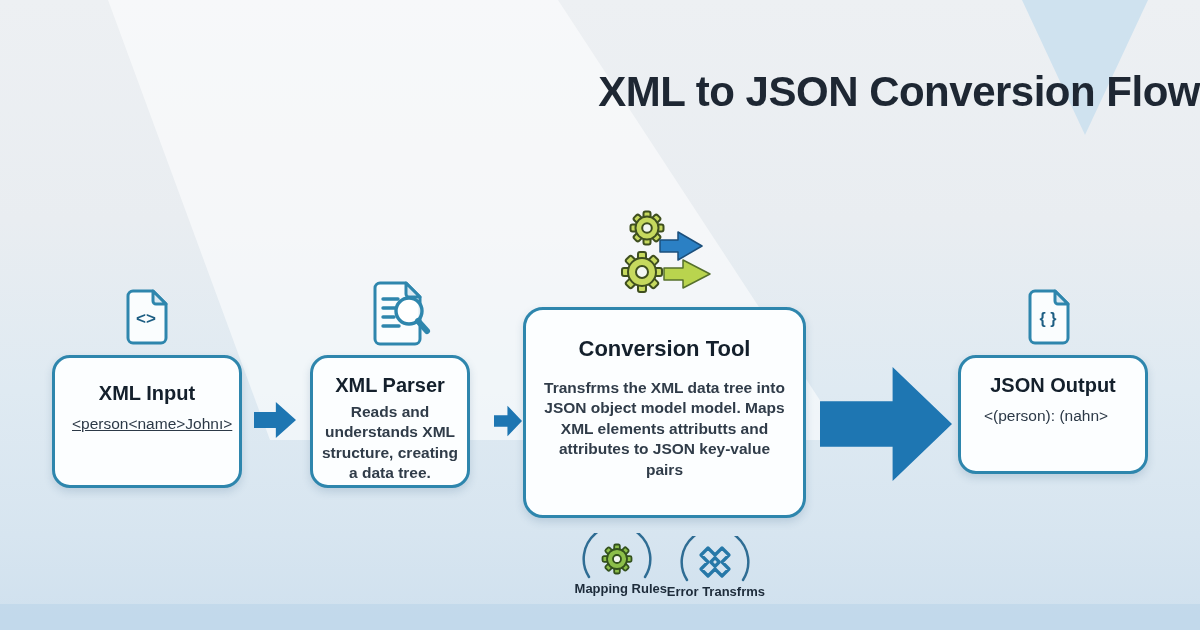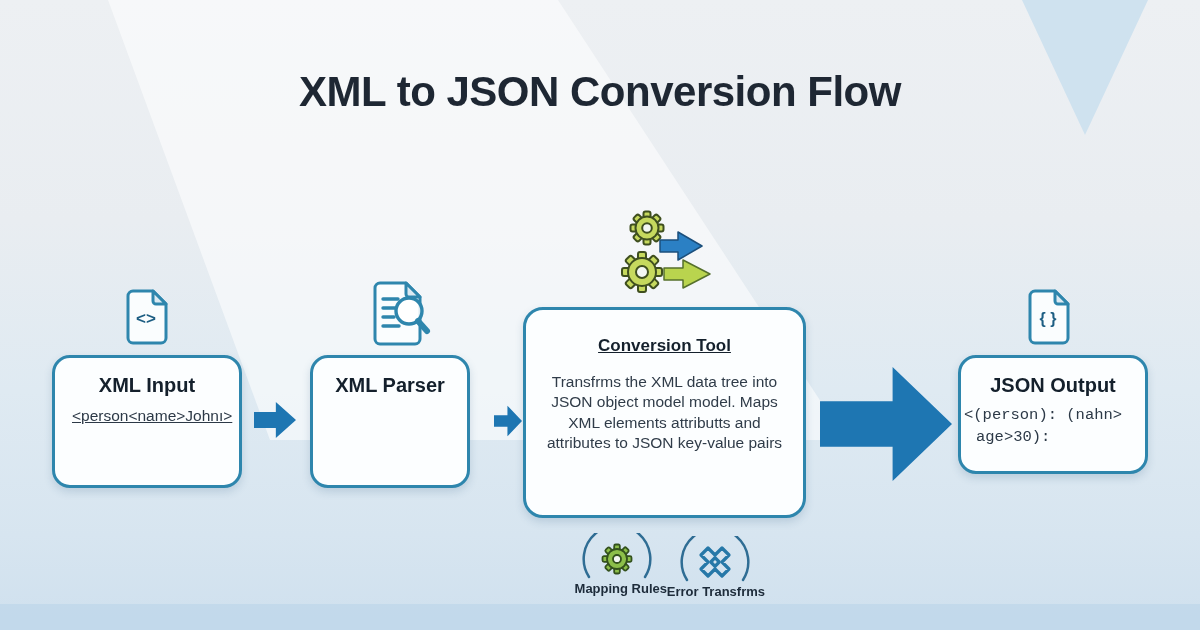--- a/index.html
+++ b/index.html
@@ -19,52 +19,52 @@
     left:1010px; top:0; width:150px; height:135px;
     background:#cfe2ef;
     clip-path:polygon(8% 0%, 92% 0%, 50% 100%);
   }
   .deco-bottom-band {
     left:0; bottom:0; width:1200px; height:26px;
     background:rgba(170,203,230,0.35);
   }
   .page-title {
     position:absolute; left:0; right:0; top:68px;
-    text-align:center;
+    text-align:right;
     font-size:42px; font-weight:700; letter-spacing:-0.5px;
     color:#1e2733;
   }
   .node {
     position:absolute;
     background:#fcfeff;
     border:3px solid #2e86ad;
     border-radius:18px;
     box-shadow:0 4px 9px rgba(45,90,130,0.18);
   }
   .node h3 {
     text-align:center;
     font-size:20px; font-weight:700; color:#14202c;
   }
   .node .body-text {
     text-align:center;
-    font-size:15.5px; line-height:1.32; color:#303c49;
+    font-size:15.5px; line-height:1.32; color:#303c49;font-weight:bold;
   }
   .node .code-text {
     font-size:15.5px; line-height:1.4; color:#2c3947;
     text-align:left;
   }
-  #node-xml-input   { left:52px;  top:355px; width:190px; height:133px; padding-top:16px; }
+  #node-xml-input   { left:52px;  top:355px; width:190px; height:133px; padding-top:24px; }
   #node-xml-input .code-text { padding-left:17px; margin-top:8px;text-decoration:underline; }
   #node-xml-parser  { left:310px; top:355px; width:160px; height:133px; padding-top:16px; }
   #node-xml-parser .body-text { margin-top:5px; padding:0 6px; }
   #node-conversion  { left:523px; top:307px; width:283px; height:211px; padding-top:26px; border-radius:20px; }
-  #node-conversion h3 { font-size:17px;text-decoration:underline; }
+  #node-conversion h3 { font-size:22px; }
   #node-conversion .body-text { margin-top:16px; padding:0 18px; }
   #node-json-output { left:958px; top:355px; width:190px; height:119px; padding-top:16px; }
-  #node-json-output .code-text { padding-left:3px; margin-top:8px;font-family:Liberation Mono, monospace; }
+  #node-json-output .code-text { padding-left:23px; margin-top:8px; }
   #node-json-output .code-line-2 { padding-left:12px; }
   .flow-arrow { position:absolute; background:#1e76b2; }
   #arrow-1 { left:254px; top:402px; width:42px; height:36px;
     clip-path:polygon(0 28%, 52% 28%, 52% 0, 100% 50%, 52% 100%, 52% 72%, 0 72%); }
   #arrow-2 { left:494px; top:405px; width:28px; height:32px;
     clip-path:polygon(0 32%, 48% 32%, 48% 2%, 100% 50%, 48% 98%, 48% 68%, 0 68%); }
   #arrow-3 { left:820px; top:367px; width:132px; height:114px;
     clip-path:polygon(0 30%, 55% 30%, 55% 0, 100% 50%, 55% 100%, 55% 70%, 0 70%); }
   .node-icon { position:absolute; }
   #icon-code-file   { left:124px;  top:288px; }
@@ -161,36 +161,36 @@
   <h3>XML Input</h3>
   <div class="code-text">
     <div>&lt;person&lt;name&gt;Johnı&gt;</div>
   </div>
 </div>
 
 <div class="flow-arrow" id="arrow-1"></div>
 
 <div class="node" id="node-xml-parser">
   <h3>XML Parser</h3>
+  <div class="body-text">Reads and understands XML structure, creating a data tree.</div>
 </div>
 
 <div class="flow-arrow" id="arrow-2"></div>
 
 <div class="node" id="node-conversion">
   <h3>Conversion Tool</h3>
   <div class="body-text">Transfrms the XML data tree into JSON object model model. Maps XML elements attributts and attributes to JSON key-value pairs</div>
 </div>
 
 <div class="flow-arrow" id="arrow-3"></div>
 
 <div class="node" id="node-json-output">
   <h3>JSON Output</h3>
   <div class="code-text">
     <div>&lt;(person): (nahn&gt;</div>
-    <div class="code-line-2">age&gt;30):</div>
   </div>
 </div>
 
 <div class="badge" id="badge-mapping">
   <svg width="76" height="46" viewBox="0 0 76 46">
     <path d="M10,44 A33.3,33.3 0 1 1 66,44" stroke="#2f6d94" stroke-width="2.5" fill="none" stroke-linecap="round"></path>
     <g transform="translate(38,26)" fill="#8cbf4a" stroke="#33511d" stroke-width="1.8">
       <g>
         <rect x="-2.8" y="-14.5" width="5.6" height="6.5" rx="1.5"></rect>
         <rect x="-2.8" y="-14.5" width="5.6" height="6.5" rx="1.5" transform="rotate(45)"></rect>

